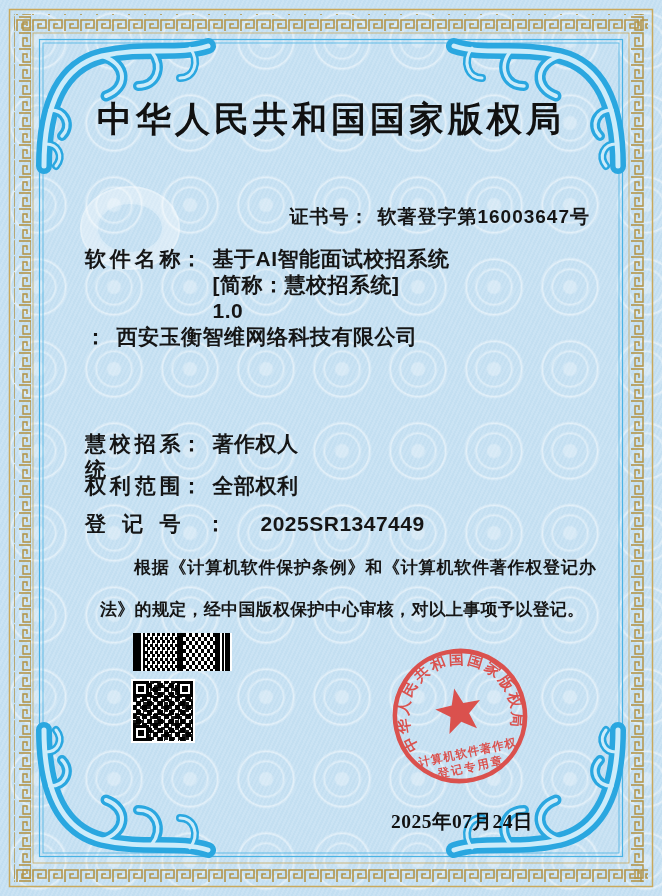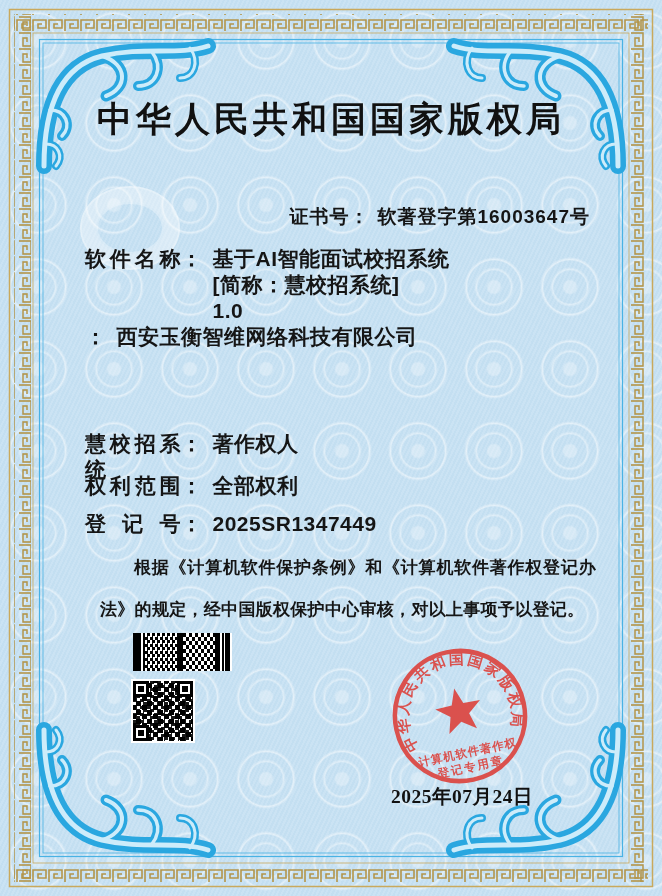--- a/index.html
+++ b/index.html
@@ -35,21 +35,21 @@
        font-size:21px;font-weight:bold;letter-spacing:.5px;line-height:26px;}
   .flabel{display:inline-block;width:96px;text-align:justify;text-align-last:justify;}
   .colon{display:inline-block;}
   .val{margin-left:10px;white-space:nowrap;}
   .vlines{margin-left:10px;}
   .vlines div{white-space:nowrap;}
   .row-name{top:246px;}
   .row-owner{top:324px;}
   .row-acquire{top:431px;}
   .row-scope{top:473px;}
-  .row-regno{top:511px;}
+  .row-regno{top:511px;gap:24px;}
   .statement{
     position:absolute;left:100px;top:547px;width:496px;
     font-size:17px;font-weight:bold;line-height:42px;letter-spacing:.3px;
     text-align:justify;text-indent:2em;
   }
   
   .barcode{position:absolute;left:133px;top:633px;width:99px;height:38px;display:flex;}
   .bc-capl{width:12px;background:linear-gradient(90deg,#000 0 8px,#fff 8px 10px,#000 10px 12px);}
   .bc-mid{flex:1;background:repeating-conic-gradient(#000 0 25%, #fff 0 50%);background-size:5px 7px;}
   .bc-mid2{flex:1;background:repeating-conic-gradient(#fff 0 25%, #000 0 50%);background-size:6px 8px;}
@@ -64,21 +64,21 @@
     background-size:7px 7px, 11px 9px;background-position:0 0,3px 2px;background-blend-mode:multiply;}
   .finder{position:absolute;width:16px;height:16px;border:3px solid #000;padding:2px;background:#fff;box-sizing:border-box;}
   .finder::after{content:"";display:block;width:100%;height:100%;background:#000;}
   .finder.tl{left:2px;top:2px;}
   .finder.tr{right:2px;top:2px;}
   .finder.bl{left:2px;bottom:2px;}
   
   .seal{position:absolute;left:390px;top:646px;opacity:.92;}
   .seal text{font-family:"Liberation Sans","DejaVu Sans",sans-serif;font-weight:bold;}
   .issue-date{
-    position:absolute;left:391px;top:783px;font-family:"Liberation Serif","DejaVu Serif",serif;
+    position:absolute;left:391px;top:808px;font-family:"Liberation Serif","DejaVu Serif",serif;
     font-size:19.5px;font-weight:bold;letter-spacing:.5px;color:#111;text-align:center;
   }
   .orn-main{stroke:#2aa7e0;fill:none;stroke-linecap:round;}
   .orn-lite{stroke:#cdecfa;fill:none;stroke-linecap:round;}
 </style>
 </head>
 <body>
 
 <div class="cert">
 

